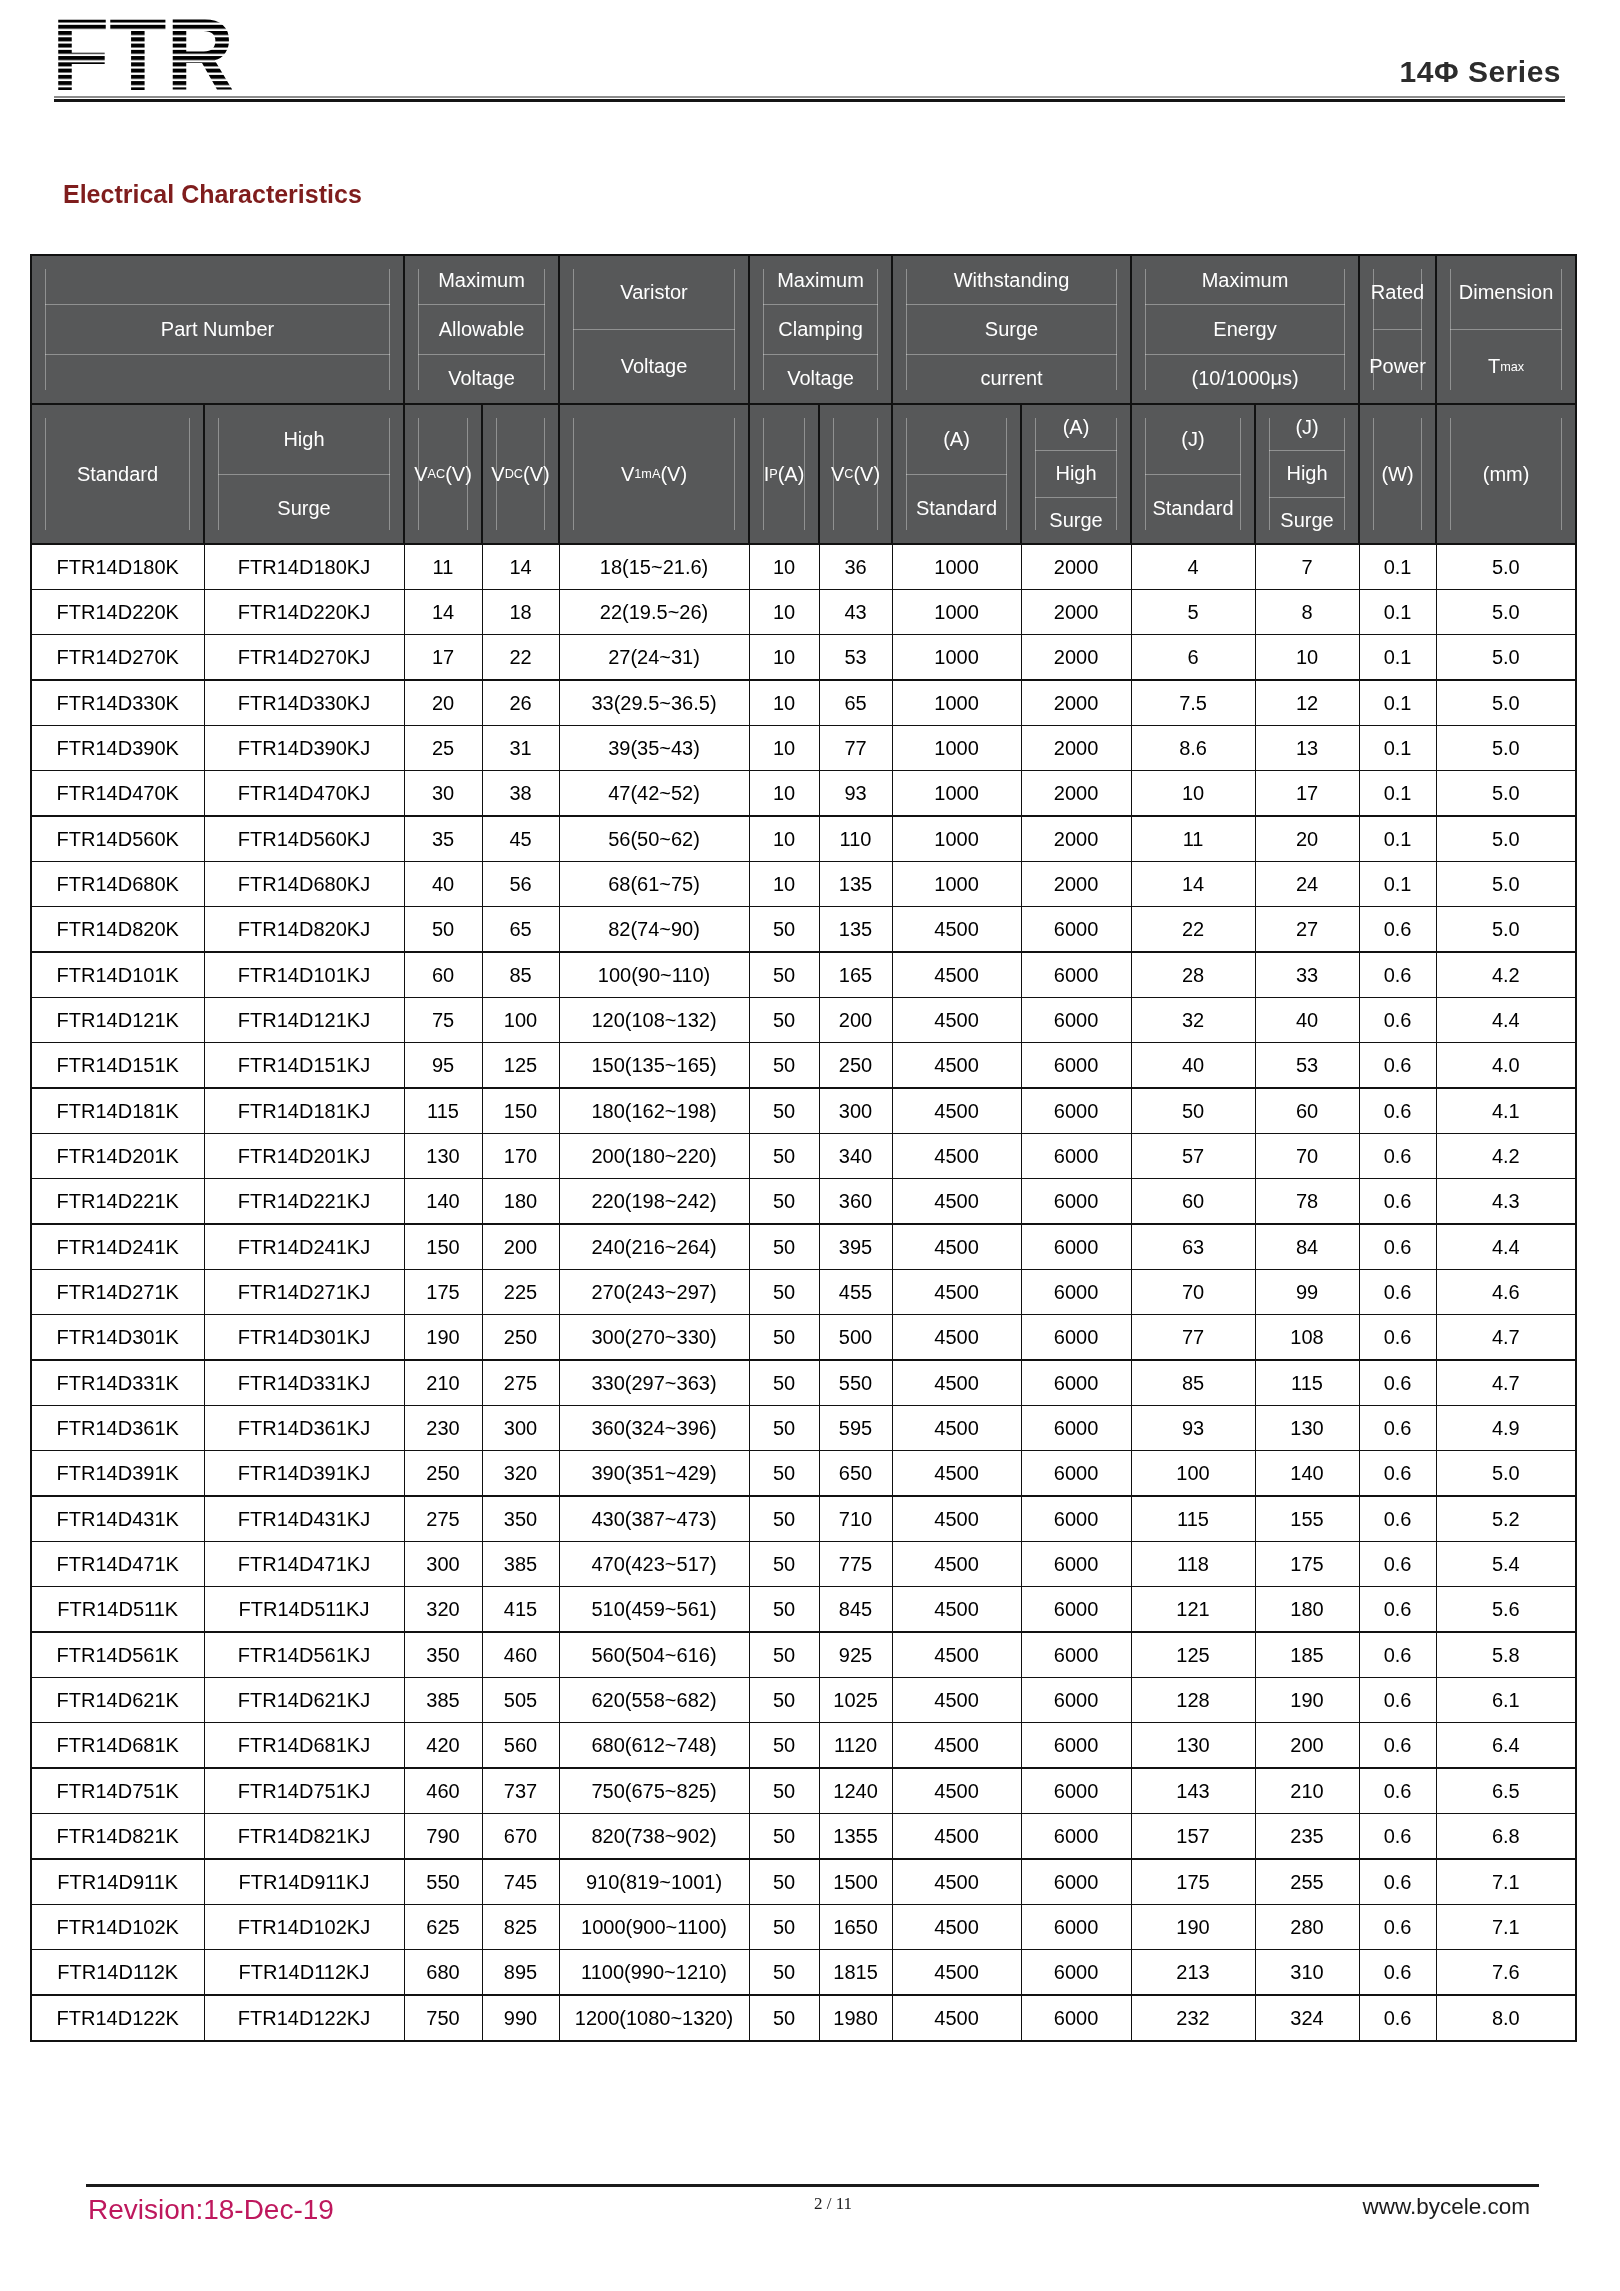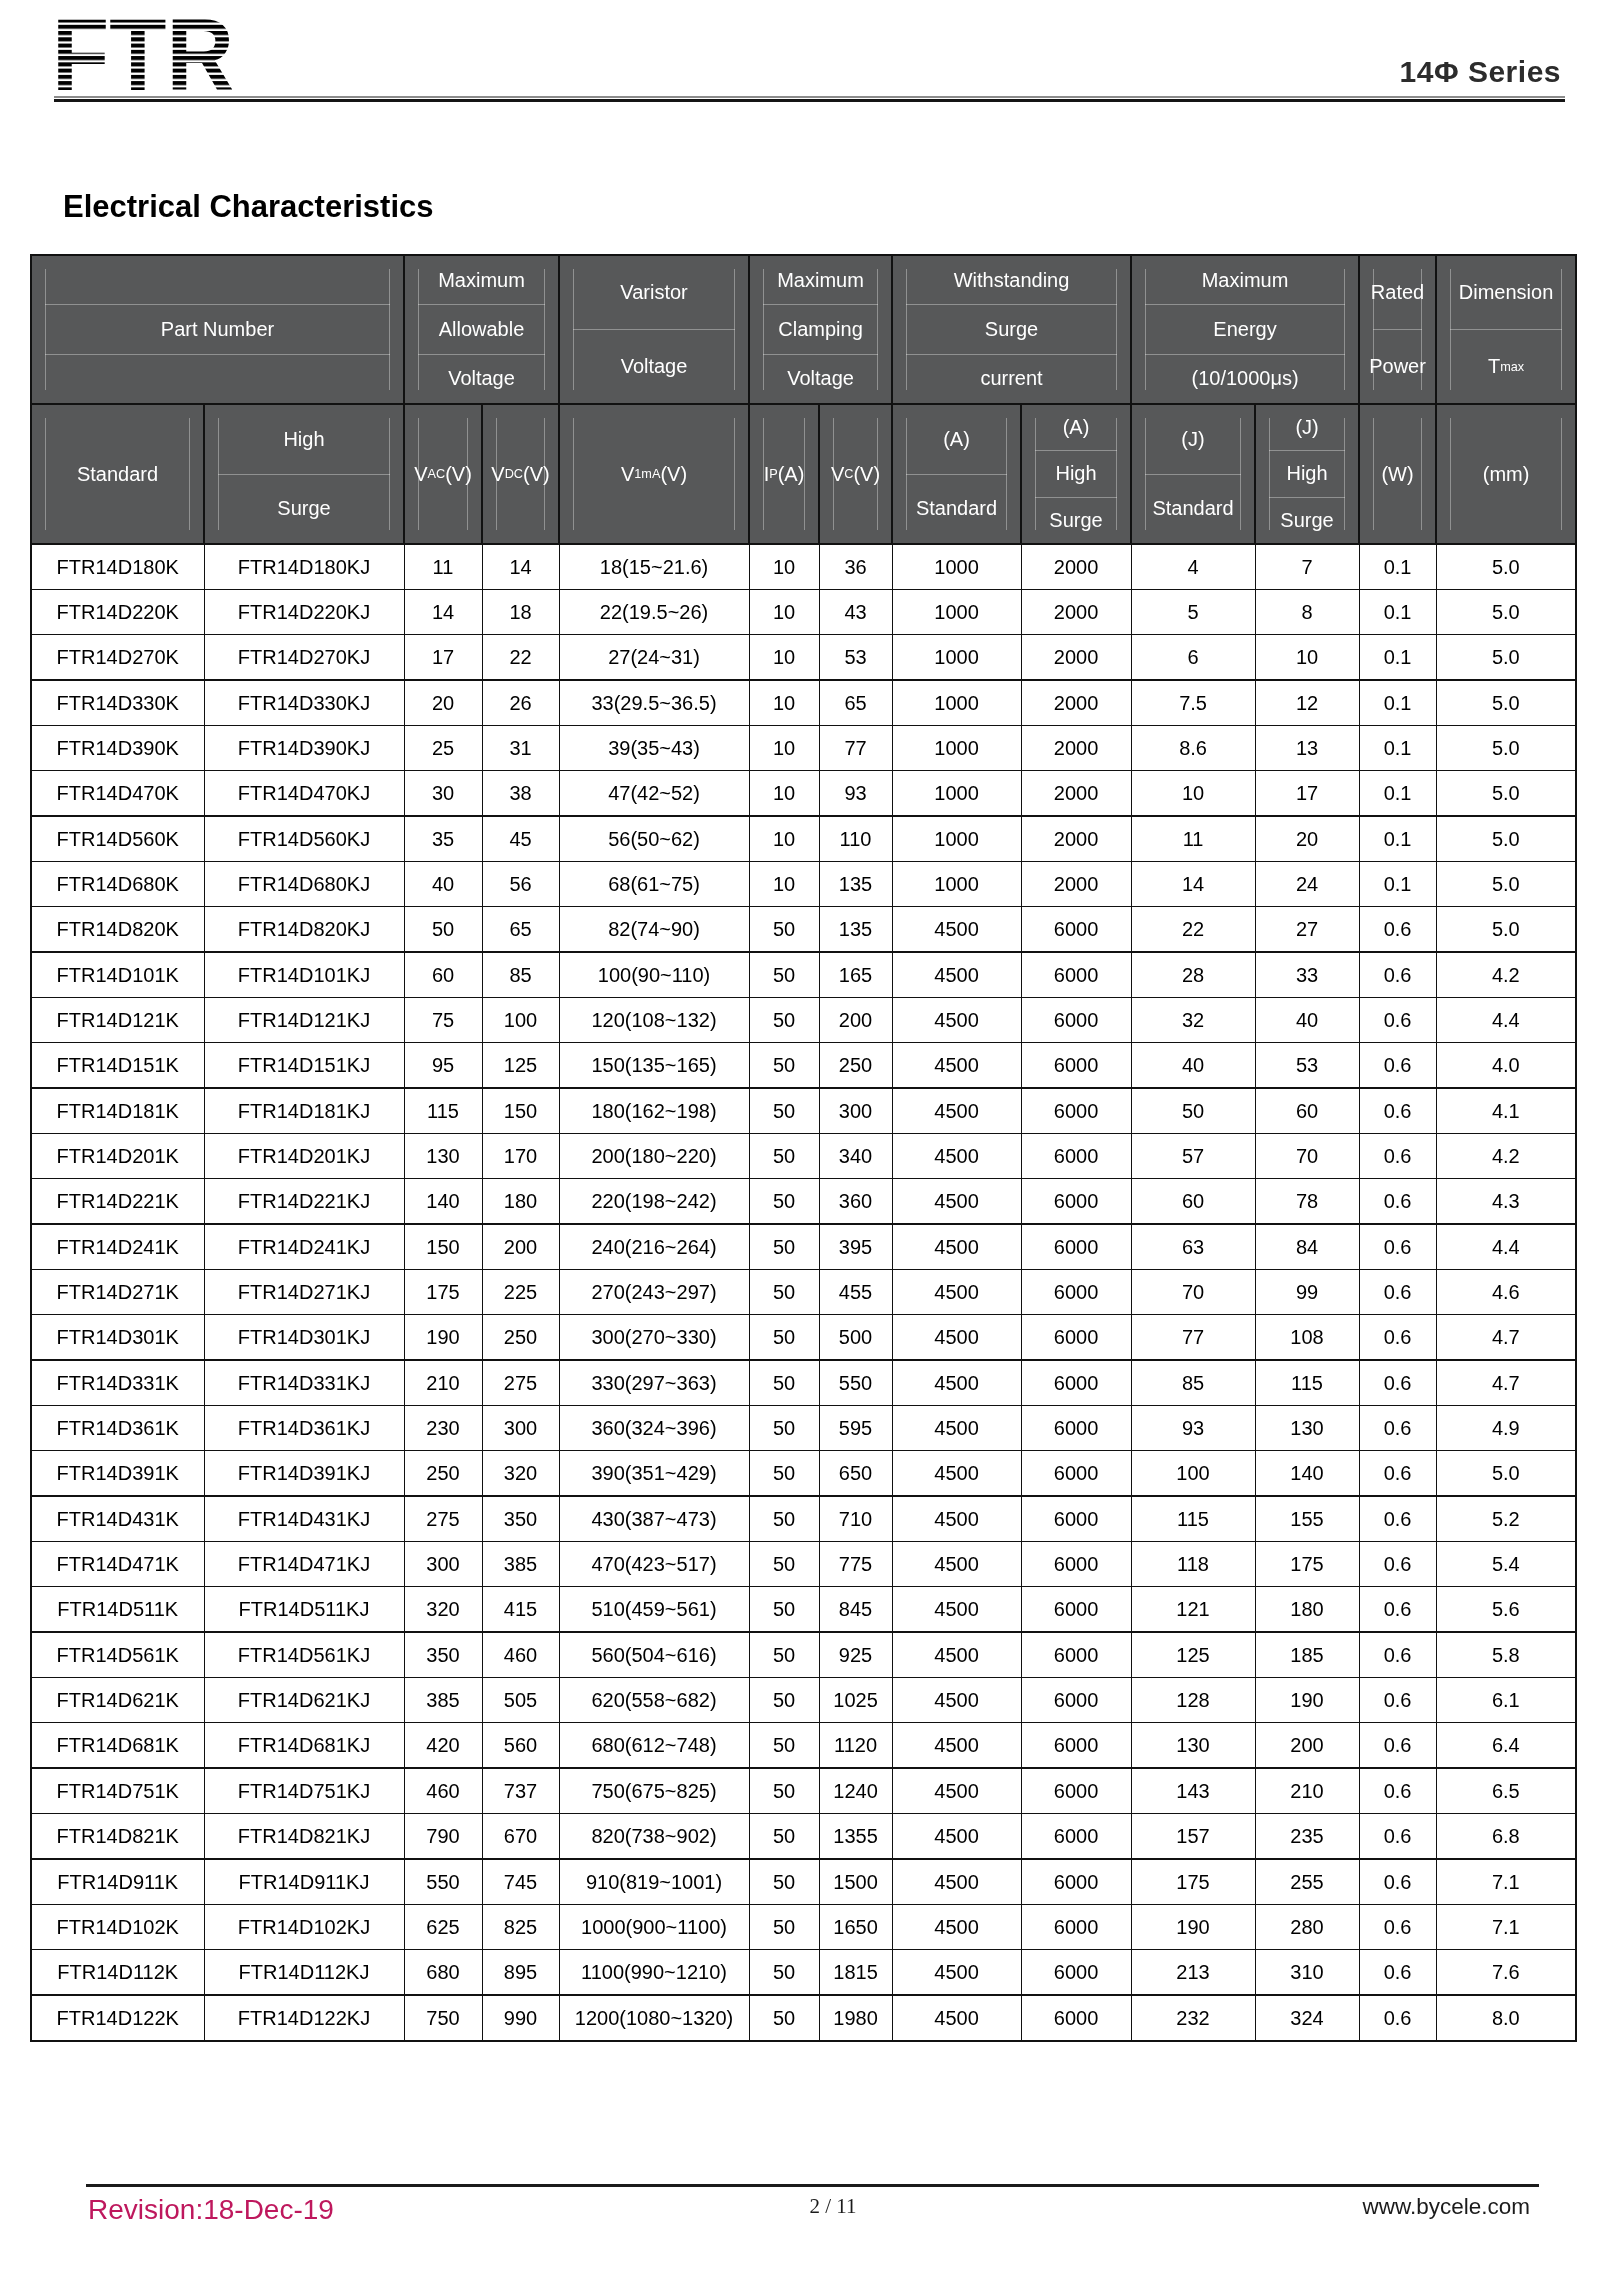--- a/index.html
+++ b/index.html
@@ -15,22 +15,22 @@
   .series{
     position:absolute;right:59px;top:55px;
     font-size:30px;font-weight:bold;color:#2c2c2c;letter-spacing:0.5px;margin-left:11px;
   }
   .header-rule{position:absolute;left:54px;right:55px;top:96px;}
   .header-rule .r1{height:2px;background:#8c8c8c;}
   .header-rule .r2{height:2.9px;background:#151515;margin-top:1px;}
 
   
   .section-title{
-    position:absolute;left:63px;top:189px;
-    font-size:31px;font-weight:bold;color:#000000;
+    position:absolute;left:63px;top:180px;
+    font-size:25px;font-weight:bold;color:#7f1d1d;
   }
 
   
   table.ec{
     position:absolute;left:30px;top:254px;width:1547px;
     border-collapse:collapse;table-layout:fixed;
     border:2.9px solid #111;
   }
   table.ec th{
     background:#575859;color:#fff;font-weight:normal;
@@ -62,21 +62,21 @@
     white-space:nowrap;
   }
   .hln:last-child{border-bottom:none;}
   th sub{font-size:12.7px;vertical-align:-3.9px;line-height:0;}
 
   
   .footer-rule{position:absolute;left:86px;top:2184px;width:1453px;height:2.9px;background:#1b1b1b;}
   .footer-revision{position:absolute;left:88px;top:2194px;font-size:28px;color:#be185d;}
   .footer-page{
     position:absolute;left:833px;top:2194px;transform:translateX(-50%);
-    font-family:"Liberation Serif",serif;font-size:21px;color:#1b1b1b;
+    font-family:"Liberation Serif",serif;font-size:17px;color:#1b1b1b;
   }
   .footer-site{position:absolute;right:90px;top:2194px;font-size:22.5px;color:#1b1b1b;margin-left:12px;}
 </style>
 </head>
 <body>
 
 <div class="page">
 
   <svg class="logo" width="178" height="90" viewBox="0 0 182 92">
     <defs>

